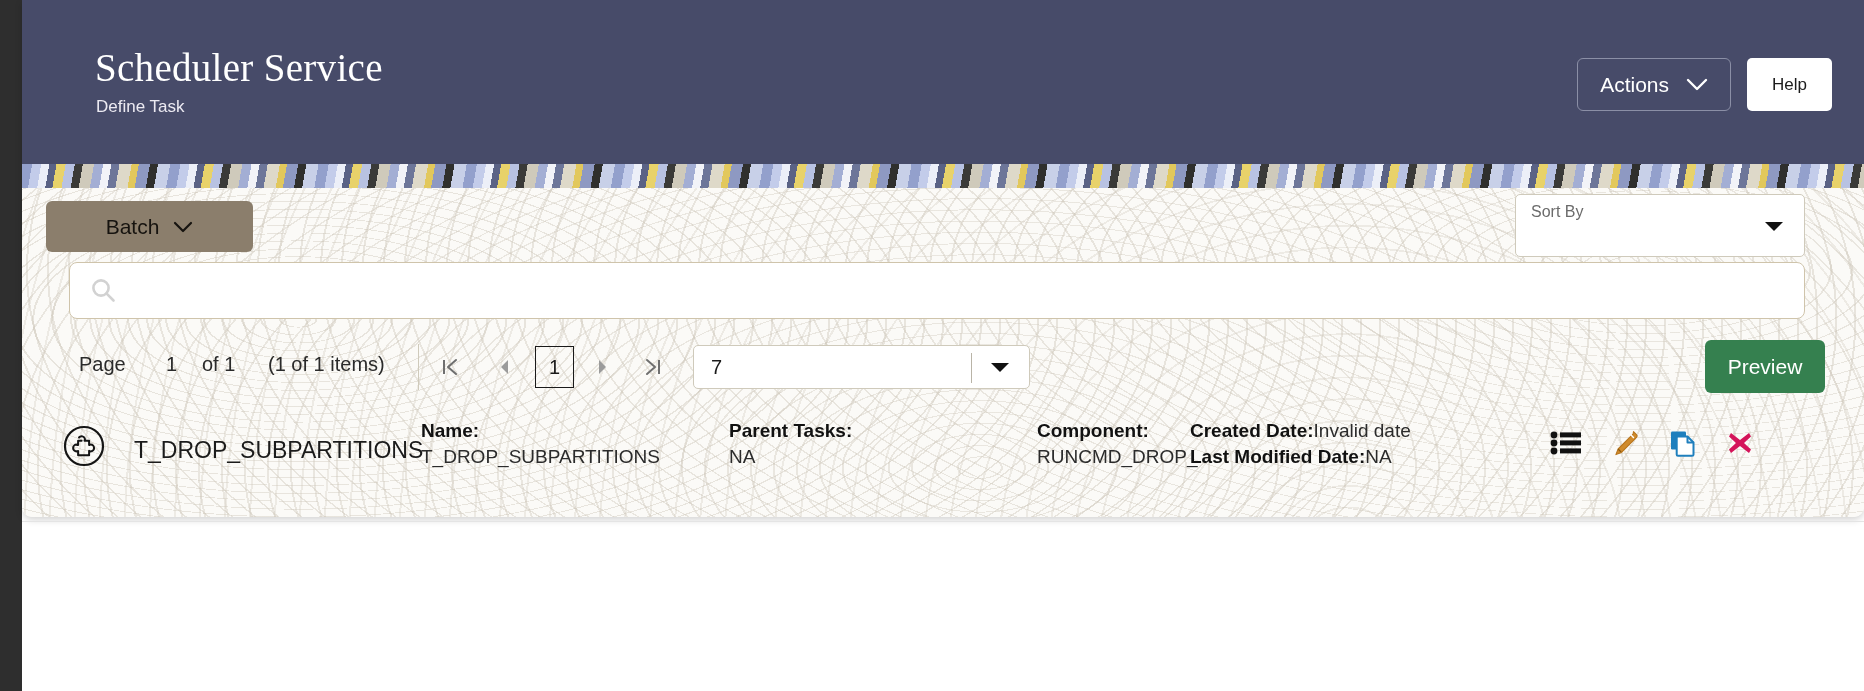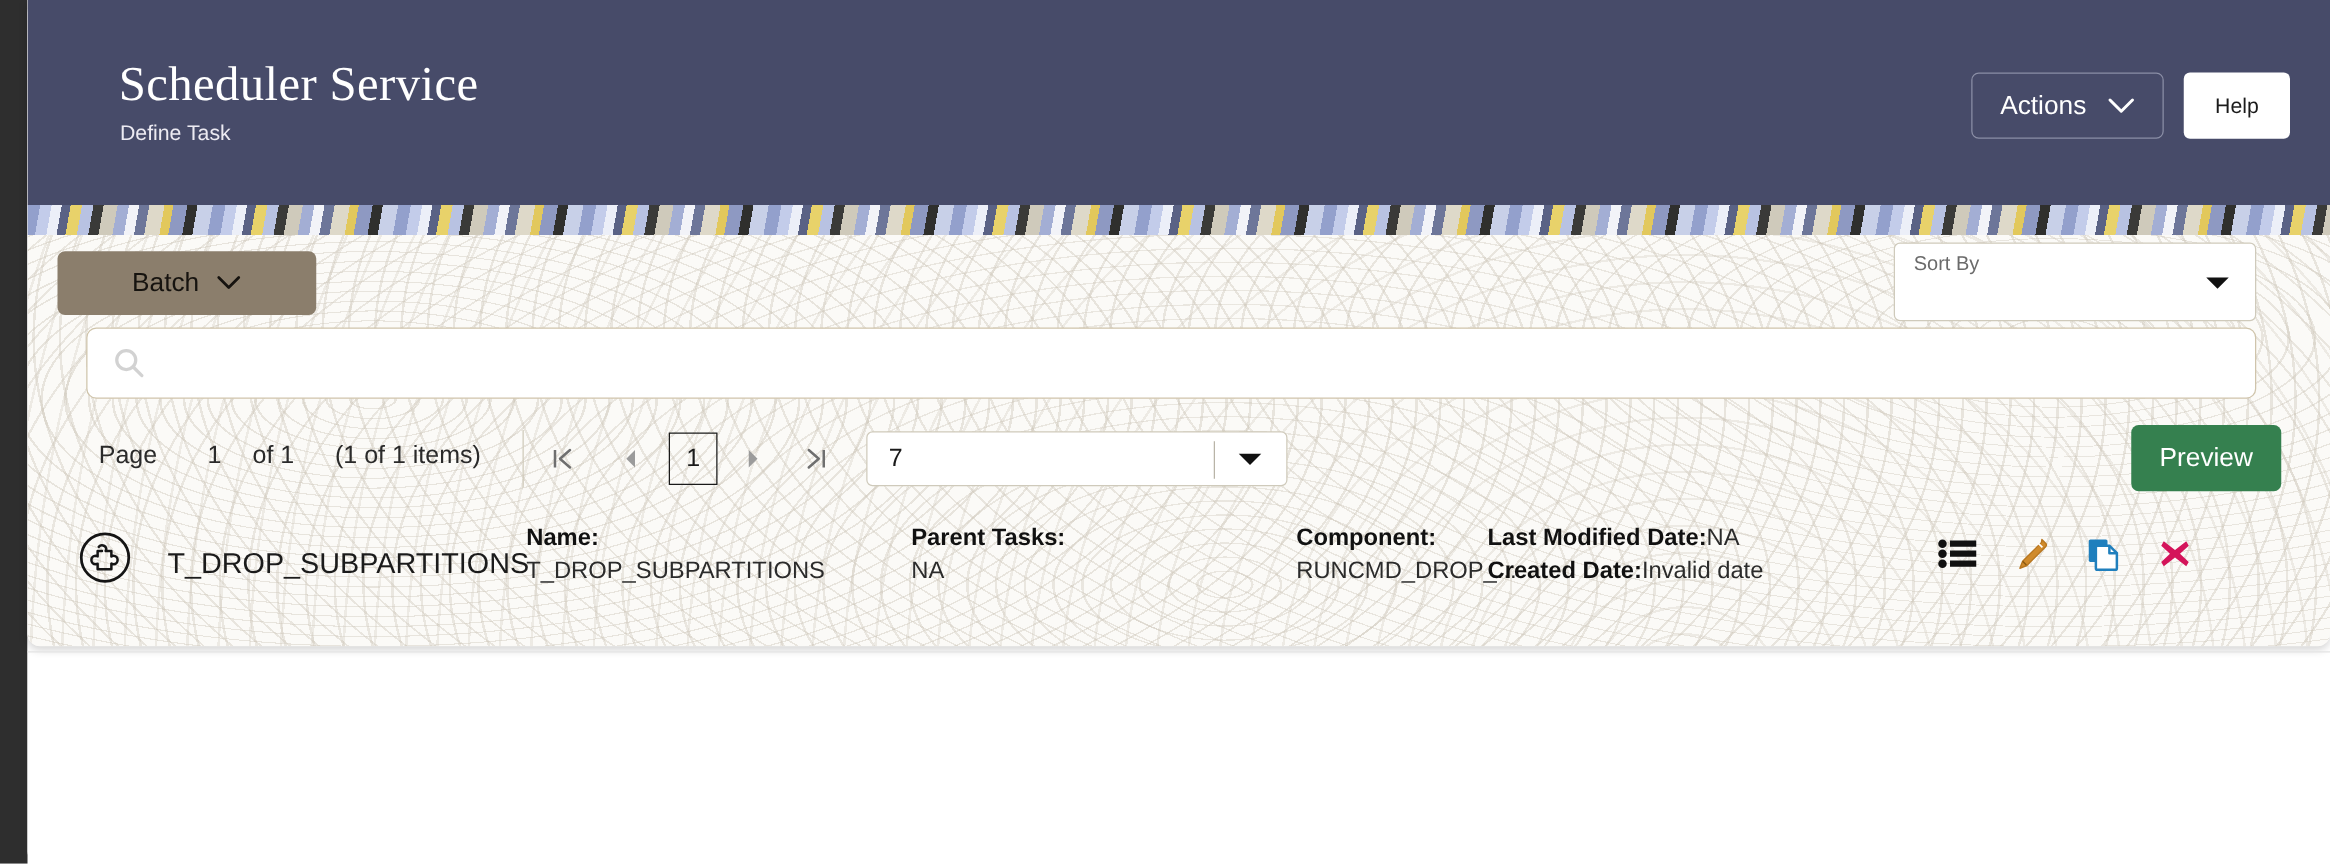--- a/index.html
+++ b/index.html
@@ -549,24 +549,24 @@
             <div class="field-value">NA</div>
           </div>
 
           <div class="field field-component">
             <div class="field-label">Component:</div>
             <div class="field-value">RUNCMD_DROP_...</div>
           </div>
 
           <div class="field field-dates">
             <div class="inline-line">
-              <span class="lbl">Last Modified Date:</span><span class="val">NA</span>
+              <span class="lbl">Created Date:</span><span class="val">Invalid date</span>
             </div>
             <div class="inline-line">
-              <span class="lbl">Created Date:</span><span class="val">Invalid date</span>
+              <span class="lbl">Last Modified Date:</span><span class="val">NA</span>
             </div>
           </div>
 
           <div class="row-actions">
             <button class="act-btn">
               <span>
                 <svg width="32" height="28" viewBox="0 0 32 28">
                   <circle cx="4" cy="6" r="3.4" fill="#111111"></circle>
                   <circle cx="4" cy="14" r="3.4" fill="#111111"></circle>
                   <circle cx="4" cy="22" r="3.4" fill="#111111"></circle>

